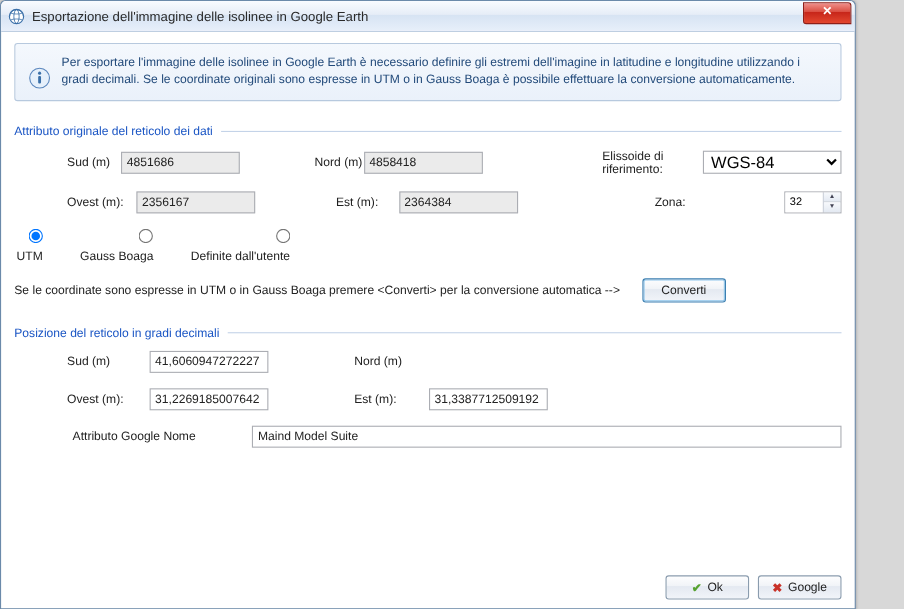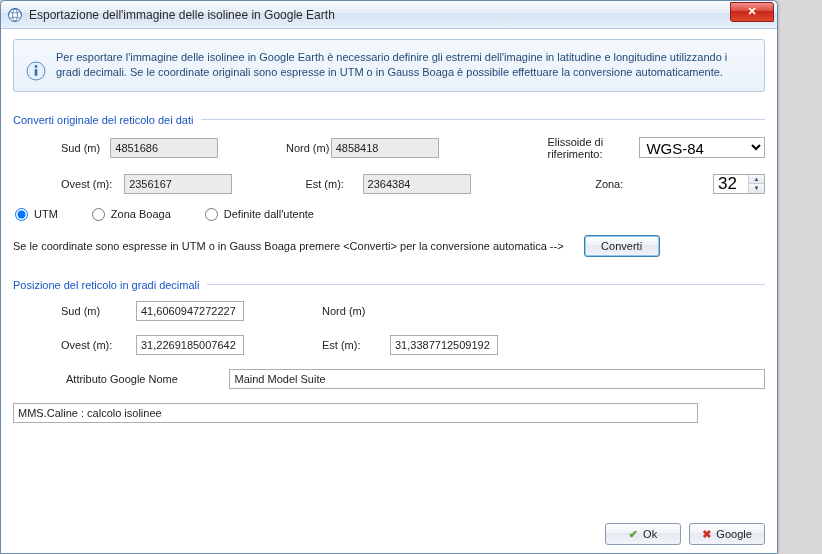--- a/index.html
+++ b/index.html
@@ -131,21 +131,21 @@
     border: 1px solid #abadb3;
     height: 20px;
     width: 52px;
     background: #fff;
   }
   .spinner input {
     border: none;
     outline: none;
     width: 34px;
     font-family: inherit;
-    font-size: 17px;
+    font-size: 10px;
     padding: 1px 4px;
   }
   .spinner .arrows {
     width: 16px;
     display: flex;
     flex-direction: column;
     border-left: 1px solid #c7cdd6;
   }
   .spinner .arrows div {
     flex: 1;
@@ -158,23 +158,24 @@
   }
   .spinner .arrows div:first-child { border-bottom: 1px solid #c7cdd6; }
   .radio-row {
     display: flex;
     align-items: center;
     gap: 34px;
     margin: 4px 0 14px 0;
     padding-left: 2px;
   }
   .radio-opt {
-    display: flex; align-items: center; gap: 6px;
+    display: flex; align-items: flex-end; gap: 6px;
     font-size: 11px; color: #222;
     cursor: pointer;
+    flex-direction: column;
   }
   .radio-opt input { margin: 0; }
   .hint-row {
     display: flex;
     align-items: center;
     gap: 20px;
     font-size: 11px;
     color: #222;
     margin-bottom: 8px;
   }
@@ -237,21 +238,21 @@
         <svg viewBox="0 0 20 20">
             <circle cx="10" cy="10" r="9" fill="#e6f0fb" stroke="#5a86bd" stroke-width="1"></circle>
             <circle cx="10" cy="5.5" r="1.4" fill="#3a6fa8"></circle>
             <rect x="8.7" y="8" width="2.6" height="7" rx="1" fill="#3a6fa8"></rect>
           </svg>
       </span>
       <div>Per esportare l'immagine delle isolinee in Google Earth è necessario definire gli estremi dell'imagine in latitudine e longitudine utilizzando i gradi decimali. Se le coordinate originali sono espresse in UTM o in Gauss Boaga è possibile effettuare la conversione automaticamente.</div>
     </div>
 
     <div class="section-title">
-      <span>Converti originale del reticolo dei dati</span>
+      <span>Attributo originale del reticolo dei dati</span>
       <div class="hr"></div>
     </div>
 
     <div class="row">
       <span class="label w80">Sud (m)</span>
       <input class="textfield ro w110" readonly="" value="4851686" style="">
       <div class="spacer20"></div>
       <span class="label w75">Nord (m)</span>
       <input class="textfield ro w110" readonly="" value="4858418" style="">
       <div class="spacer120"></div>
@@ -278,21 +279,21 @@
       </div>
     </div>
 
     <div class="radio-row">
       <label class="radio-opt">
         <input type="radio" name="cs" checked="" style="">
         <span>UTM</span>
       </label>
       <label class="radio-opt">
         <input type="radio" name="cs" style="">
-        <span>Zona Boaga</span>
+        <span>Gauss Boaga</span>
       </label>
       <label class="radio-opt">
         <input type="radio" name="cs" style="">
         <span>Definite dall'utente</span>
       </label>
     </div>
 
     <div class="hint-row">
       <span>Se le coordinate sono espresse in UTM o in Gauss Boaga premere &lt;Converti&gt; per la conversione automatica --&gt;</span>
       <button class="btn highlight">
@@ -319,21 +320,20 @@
       <span class="label w75">Est (m):</span>
       <input class="textfield w110" value="31,3387712509192" style="">
     </div>
 
     <div class="row">
       <span class="label w140">Attributo Google Nome</span>
       <input class="textfield w700" value="Maind Model Suite" style="">
     </div>
 
     <div class="row">
-      <input class="textfield w700" value="MMS.Caline : calcolo isolinee" style="">
     </div>
 
   </div>
 
   <div class="footer">
     <button class="btn">
       <span class="ok-icon">✔</span>
       <span>Ok</span>
     </button>
     <button class="btn">

